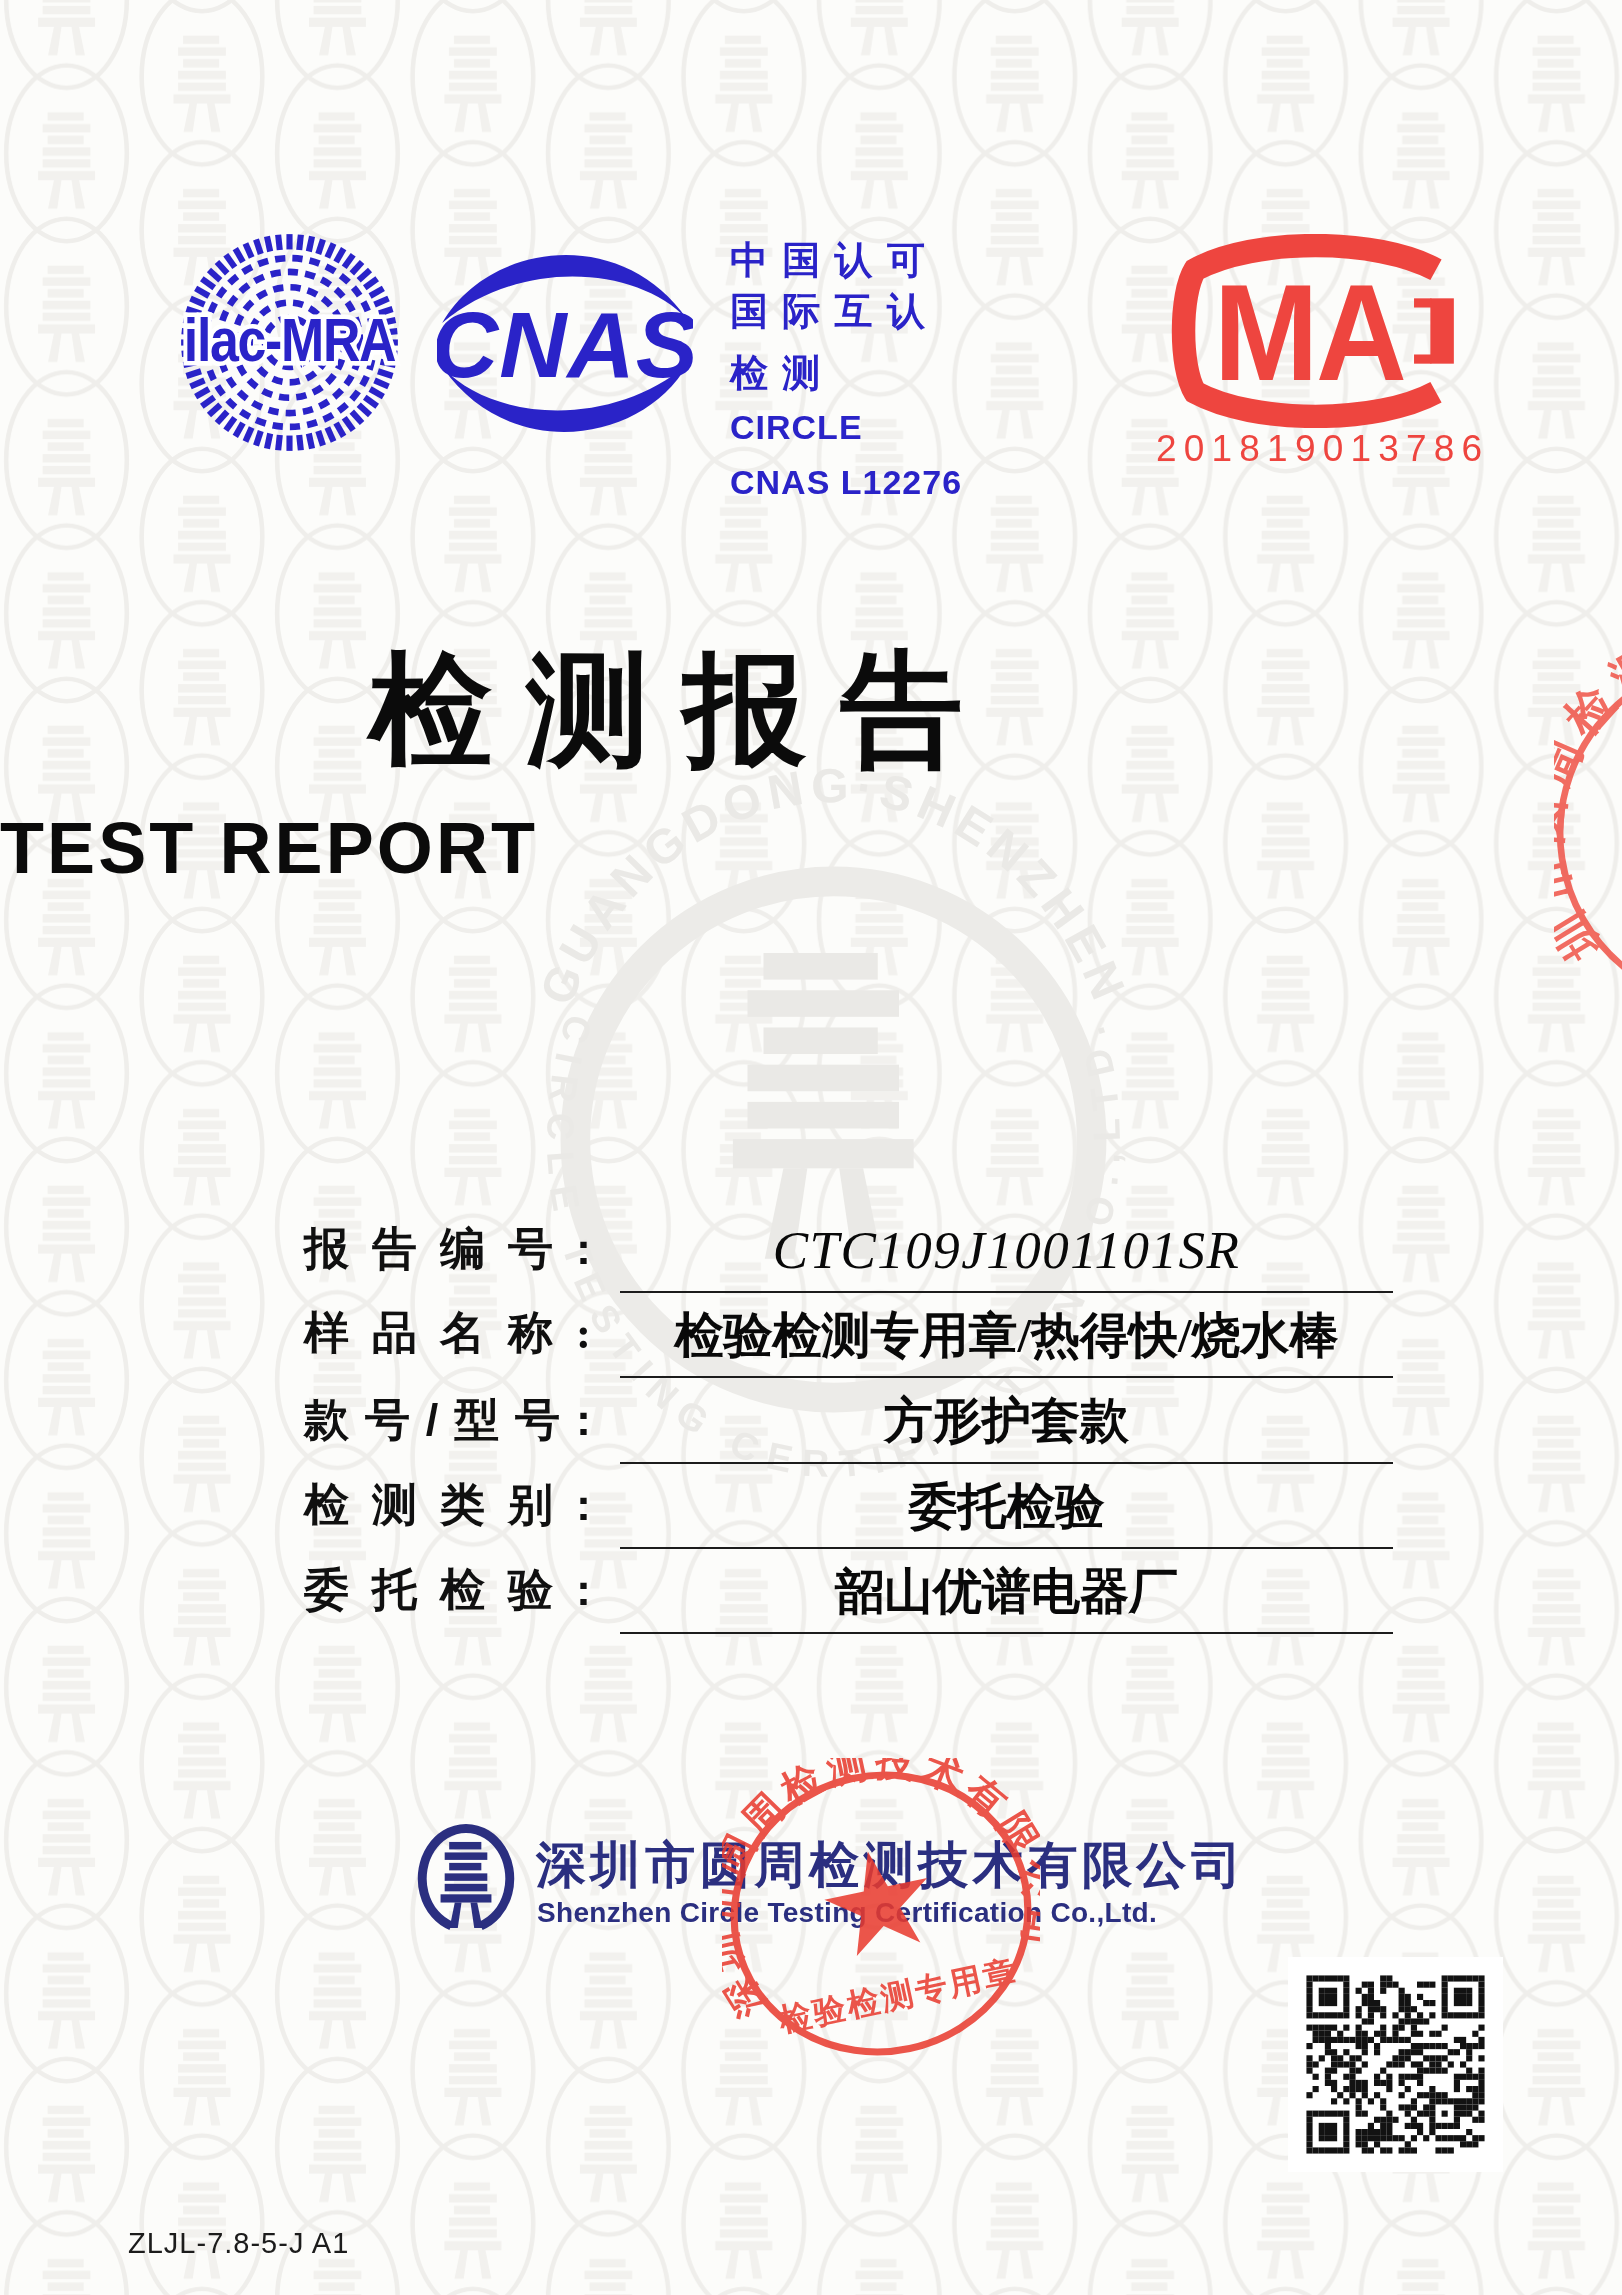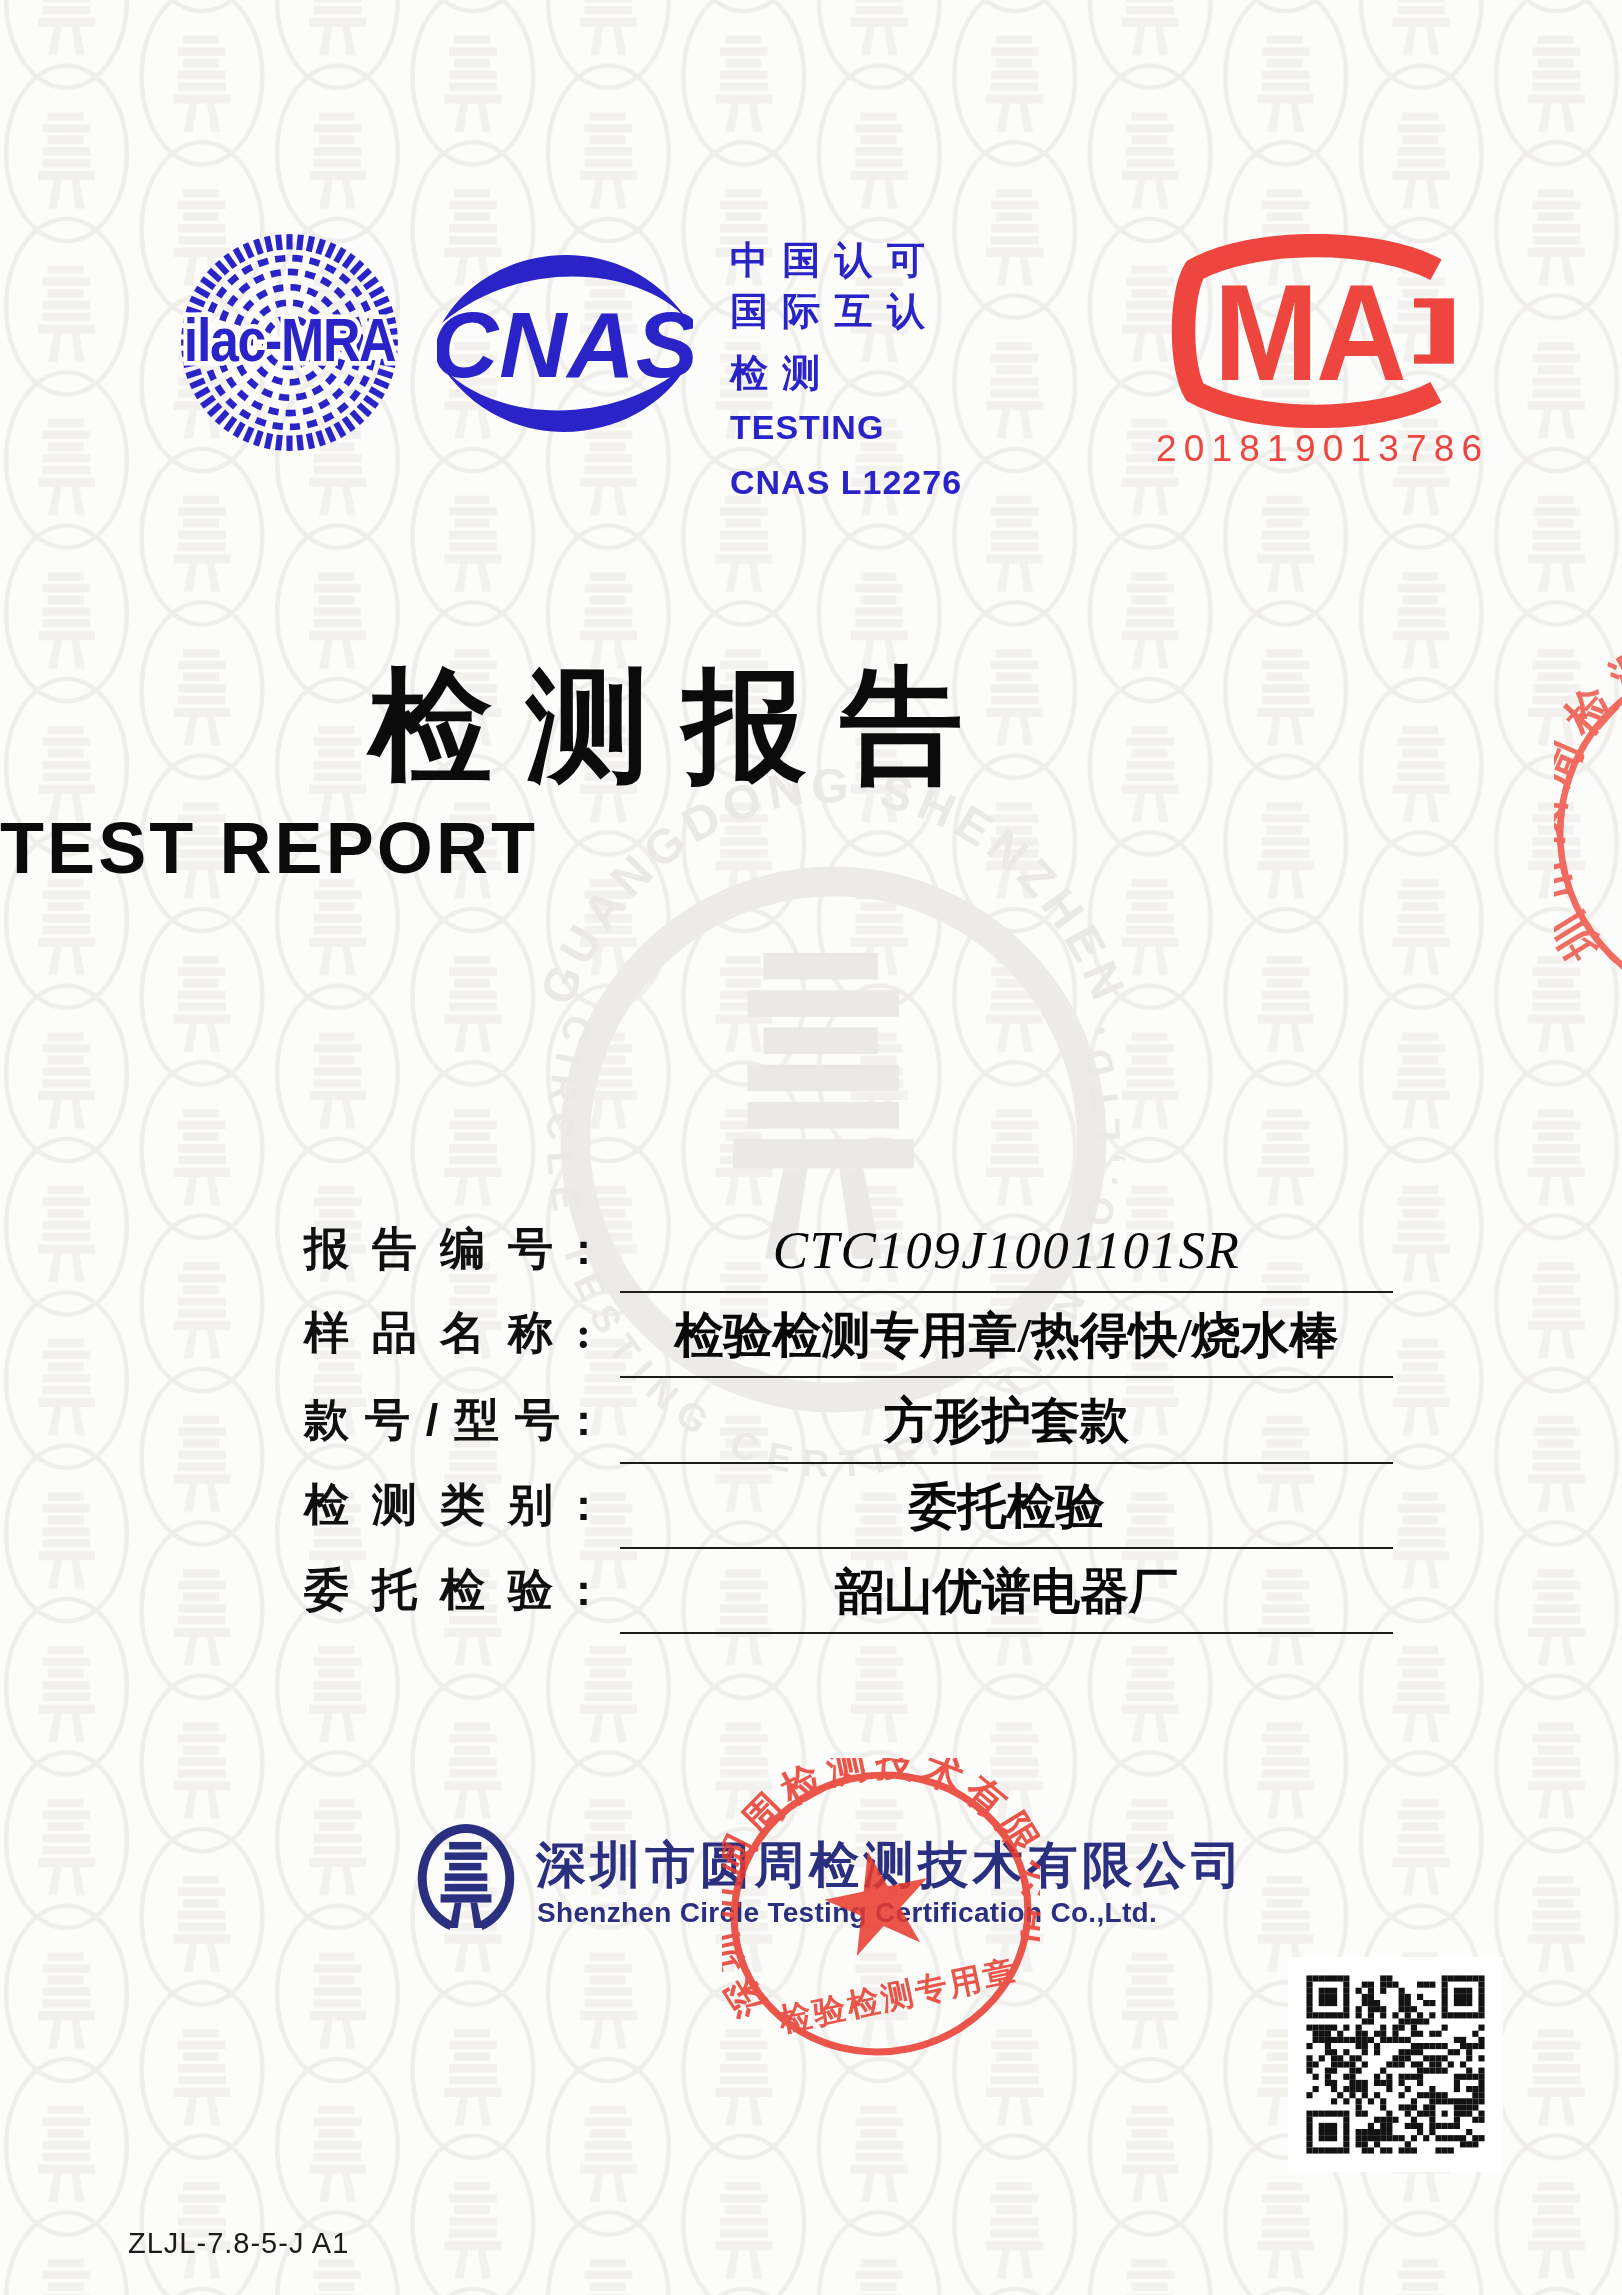--- a/index.html
+++ b/index.html
@@ -10,21 +10,21 @@
 
   
   .acc-line-zh{position:absolute;left:730px;width:240px;font-size:38px;font-weight:700;
       color:#2a23c8;letter-spacing:14.3px;line-height:1;white-space:nowrap;}
   .acc-line-en{position:absolute;left:730px;width:266px;font-size:34px;font-weight:700;
       color:#2a23c8;letter-spacing:1px;line-height:1;white-space:nowrap;}
   .cma-number{position:absolute;left:1156px;top:430px;width:317px;text-align:right;
       font-size:37px;font-weight:400;color:#ee453f;letter-spacing:7.2px;line-height:1;white-space:nowrap;}
 
   
-  .title-zh{position:absolute;left:0;top:664px;width:1332px;text-align:center;
+  .title-zh{position:absolute;left:0;top:648px;width:1332px;text-align:center;
       font-size:123px;font-weight:900;color:#0b0b0b;letter-spacing:34px;padding-left:34px;
       box-sizing:border-box;line-height:1;}
   .title-en{position:absolute;left:0;top:812px;width:1286px;text-align:left;
       font-size:72px;font-weight:700;color:#0b0b0b;letter-spacing:3.1px;line-height:1;}
 
   
   .f-label{position:absolute;left:304px;width:287px;font-size:45px;font-weight:700;color:#101010;
       line-height:1.18;text-align:justify;text-align-last:justify;white-space:nowrap;}
   .f-value{position:absolute;left:620px;width:773px;text-align:center;color:#090909;
       font-family:"Liberation Serif","DejaVu Serif",serif;line-height:1.1;white-space:nowrap;}
@@ -167,21 +167,21 @@
 
   <svg class="abs" style="left:437px;top:236px;" width="256" height="215" viewBox="-250 -210 500 420">
     <path d="M -240 -40 C -150 -198, 110 -232, 238 -48 C 140 -152, -90 -167, -240 -40 Z" fill="#2a23c8"></path>
     <path d="M 240 40 C 150 198, -110 232, -238 48 C -140 152, 90 167, 240 40 Z" fill="#2a23c8"></path>
     <text x="0" y="66" text-anchor="middle" font-family="Liberation Sans, sans-serif" font-size="182" font-weight="900" font-style="italic" fill="#2a23c8" letter-spacing="2">CNAS</text>
   </svg>
 
   <div class="acc-line-zh" style="top:241px;">中国认可</div>
   <div class="acc-line-zh" style="top:292px;">国际互认</div>
   <div class="acc-line-zh" style="top:354px;">检测</div>
-  <div class="acc-line-en" style="top:410px;">TESTING</div>
+  <div class="acc-line-en" style="top:410px;">CIRCLE</div>
   <div class="acc-line-en" style="top:465px;">CNAS L12276</div>
 
   <svg class="abs" style="left:1162px;top:234px;" width="307" height="194" viewBox="-300 -190 600 380">
     <g stroke="#ee453f" fill="none" stroke-width="46">
       <path d="M 236 -120 C 120 -183, -120 -183, -236 -120 C -266 -72, -266 72, -236 120 C -120 183, 120 183, 236 120"></path>
     </g>
     <g fill="#ee453f">
       <rect x="225" y="-64" width="46" height="128"></rect>
       <rect x="193" y="-64" width="34" height="18"></rect>
       <rect x="193" y="46" width="34" height="18"></rect>

